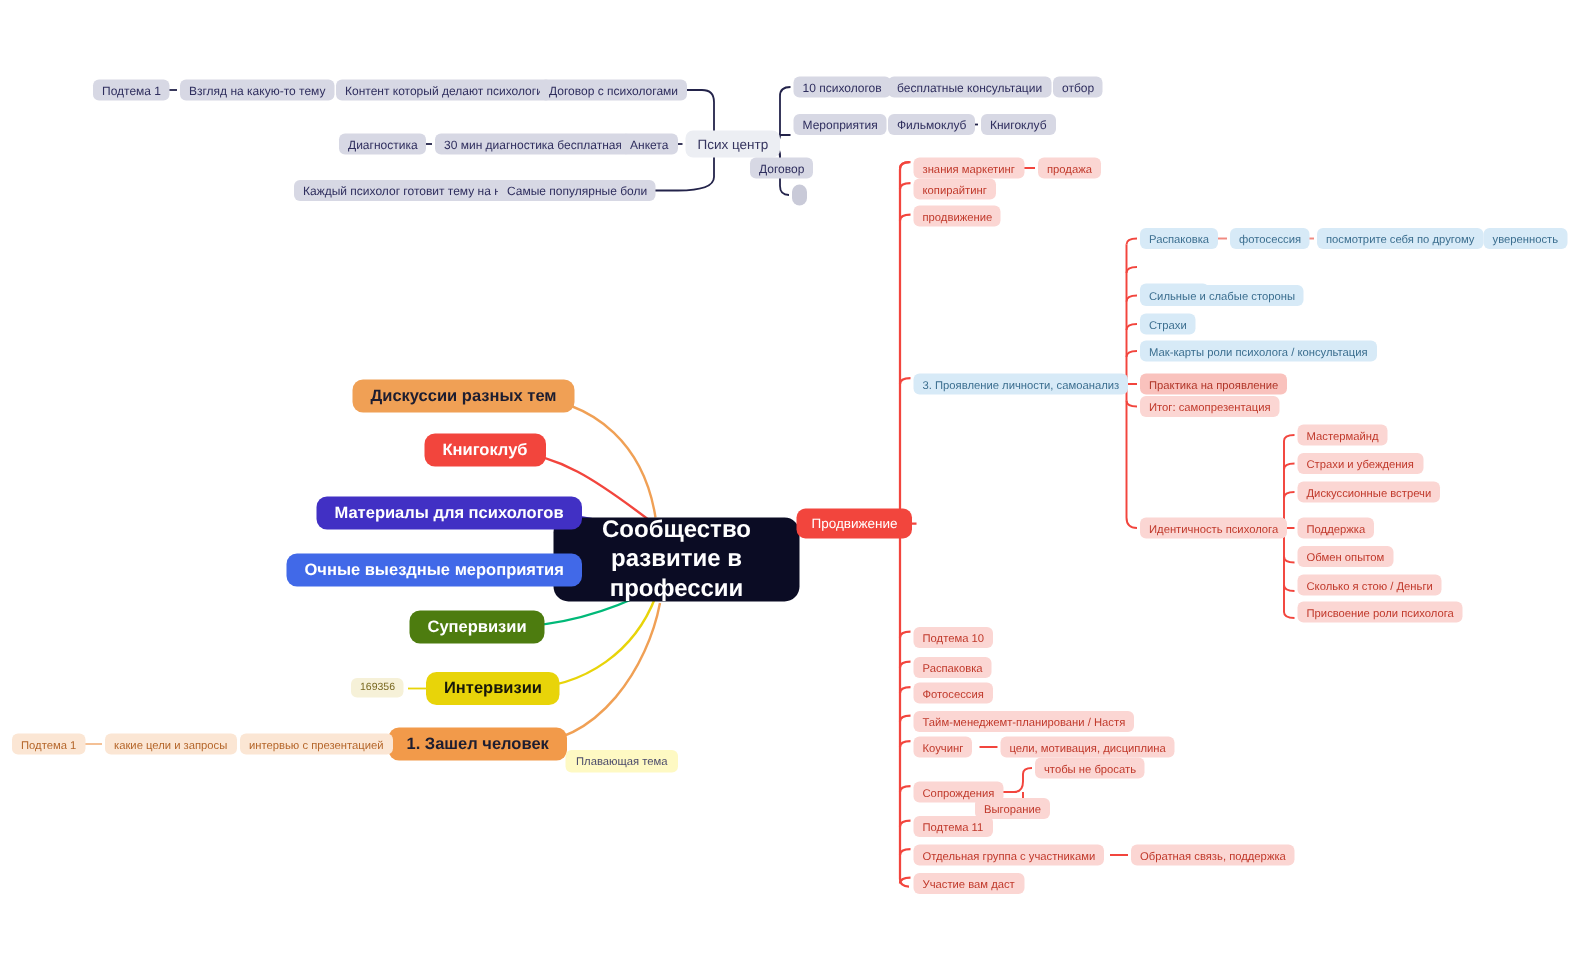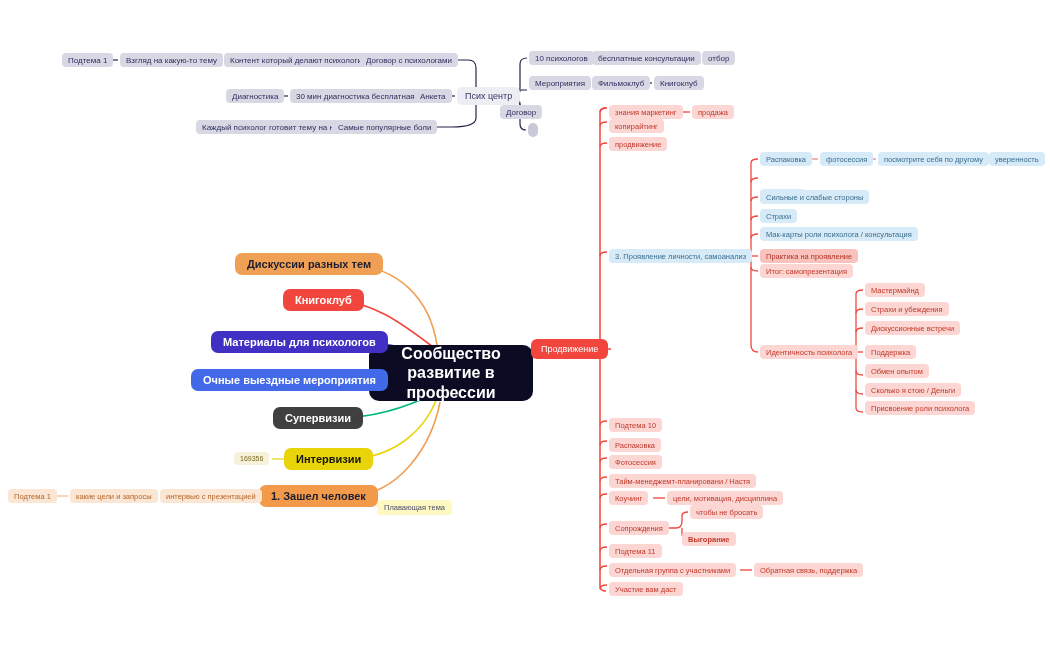--- a/index.html
+++ b/index.html
@@ -17,21 +17,21 @@
   .n-pink{background:#fbd6d3;color:#c0392b;font-size:7.5px;padding:0 6px;height:14px;border-radius:4px;}
   .n-pink-s{background:#f9c2bd;color:#b03528;font-size:7.5px;padding:0 6px;height:14px;border-radius:4px;}
   .n-blue-lite{background:#d7eaf7;color:#3b6e8f;font-size:7.5px;padding:0 6px;height:14px;border-radius:4px;}
   
   .big{font-size:11px;font-weight:bold;border-radius:7px;height:22px;padding:0 12px;}
   .c-orange{background:#f0a055;color:#1d1d30;}
   .c-orange2{background:#f29a4a;color:#1d1d30;}
   .c-red{background:#f2453d;color:#ffffff;}
   .c-indigo{background:#4130c4;color:#ffffff;}
   .c-blue{background:#4169e8;color:#ffffff;}
-  .c-green{background:#404040;color:#ffffff;}
+  .c-green{background:#4d7c0f;color:#ffffff;}
   .c-yellow{background:#e8d409;color:#17170a;}
   .n-cream{background:#f6f1d8;color:#7a6a22;font-size:7px;padding:0 6px;height:13px;border-radius:4px;}
   .n-peach{background:#fbe6d4;color:#b5662a;font-size:7.5px;padding:0 6px;height:14px;border-radius:4px;}
   
   #center{position:absolute;background:#0b0c24;color:#fff;border-radius:10px;
           display:flex;align-items:center;justify-content:center;text-align:center;
           font-size:16px;font-weight:bold;line-height:1.22;padding:0 14px;}
   .n-promo{background:#f2453d;color:#fff;font-size:9px;font-weight:normal;
            height:20px;padding:0 10px;border-radius:6px;}
 </style>
@@ -224,19 +224,19 @@
   <div class="node n-pink" style="left:865px;top:401px;">Присвоение роли психолога</div>
 
   <div class="node n-pink" style="left:609px;top:418px;">Подтема 10</div>
   <div class="node n-pink" style="left:609px;top:438px;">Распаковка</div>
   <div class="node n-pink" style="left:609px;top:455px;">Фотосессия</div>
   <div class="node n-pink" style="left:609px;top:474px;">Тайм-менеджемт-планировани / Настя</div>
   <div class="node n-pink" style="left:609px;top:491px;">Коучинг</div>
   <div class="node n-pink" style="left:667px;top:491px;">цели, мотивация, дисциплина</div>
   <div class="node n-pink" style="left:609px;top:521px;">Сопрождения</div>
   <div class="node n-pink" style="left:690px;top:505px;">чтобы не бросать</div>
-  <div class="node n-pink" style="left:682px;top:532px;font-weight:bold;">Выгорание</div>
+  <div class="node n-pink" style="left:650px;top:532px;">Выгорание</div>
   <div class="node n-pink" style="left:609px;top:544px;">Подтема 11</div>
   <div class="node n-pink" style="left:609px;top:563px;">Отдельная группа с участниками</div>
   <div class="node n-pink" style="left:754px;top:563px;">Обратная связь, поддержка</div>
   <div class="node n-pink" style="left:609px;top:582px;">Участие вам даст</div>
 
 </div>
 
 </body></html>

